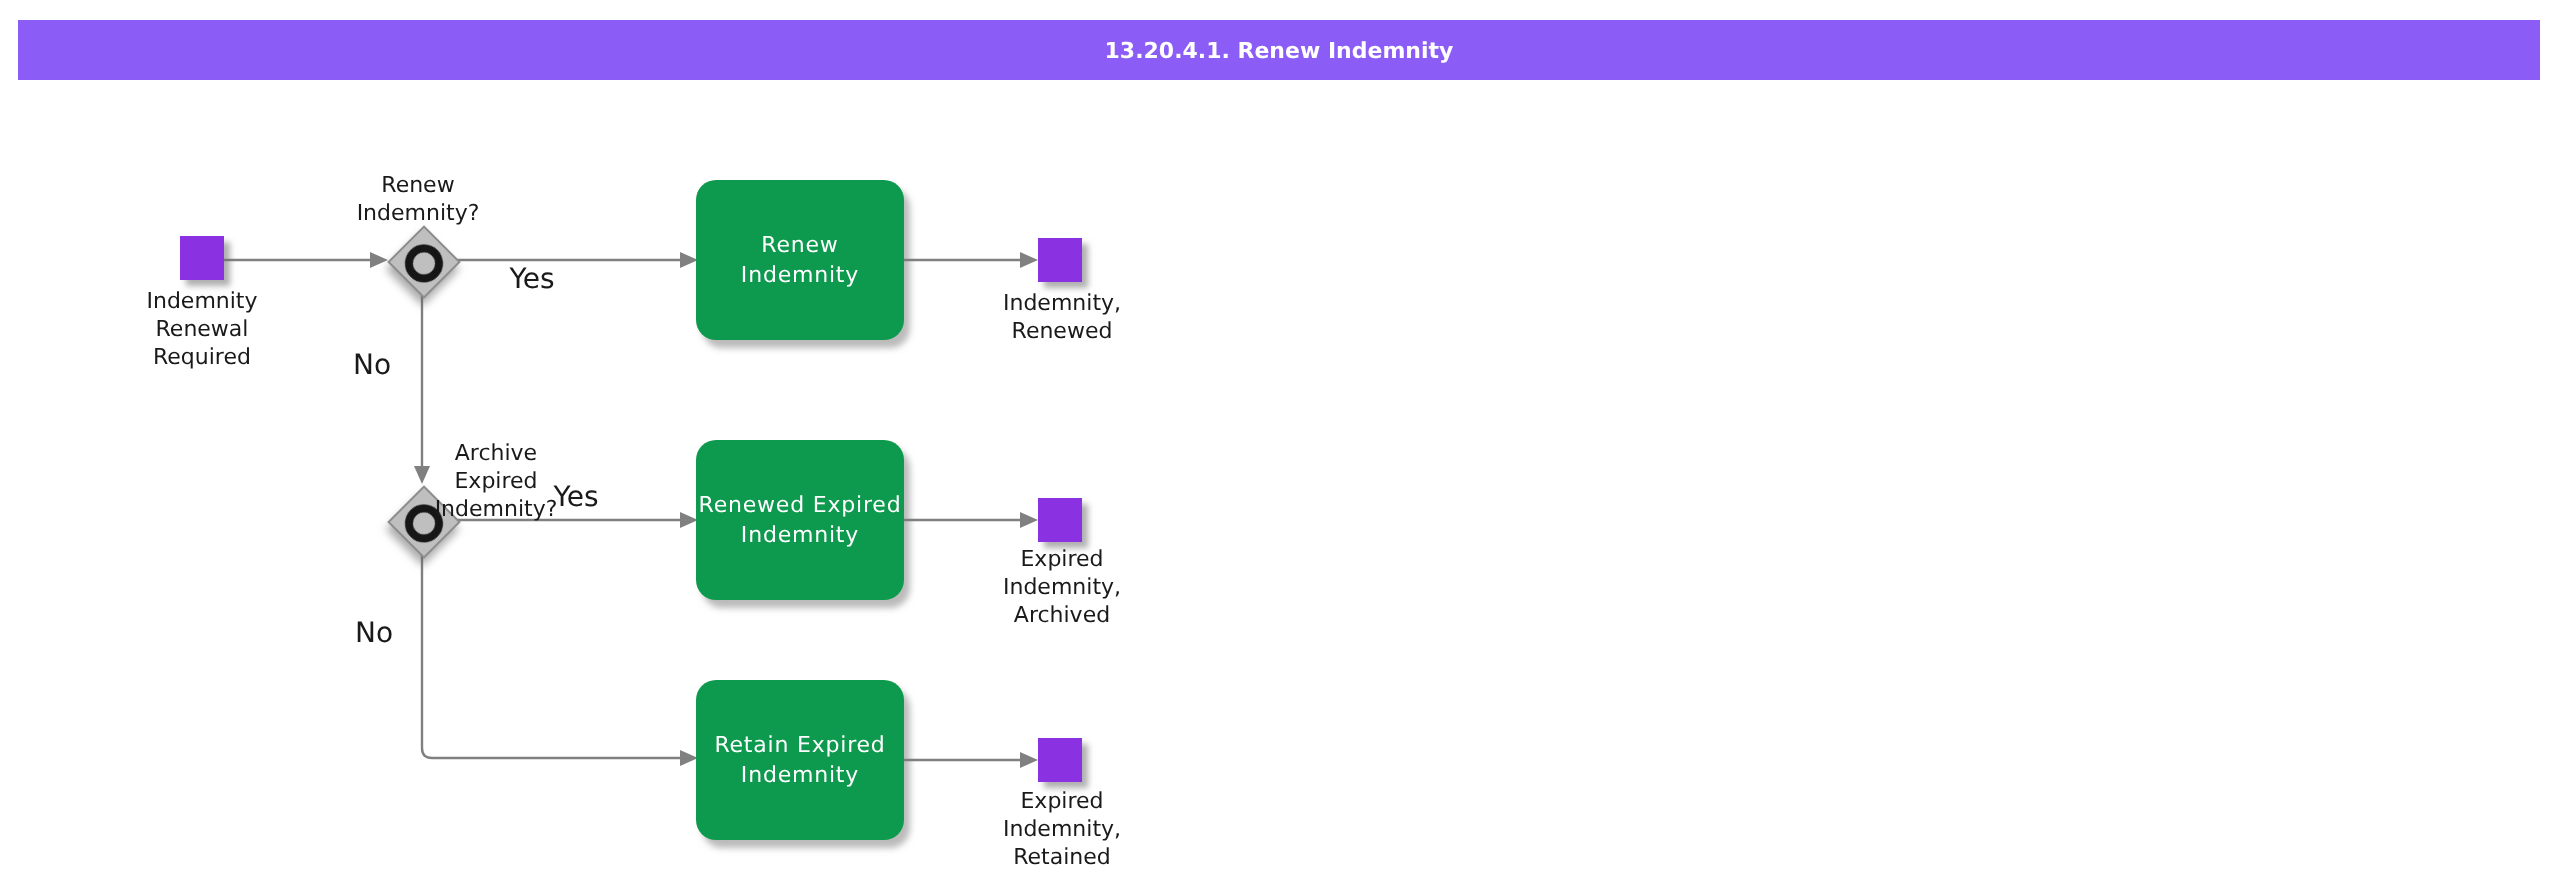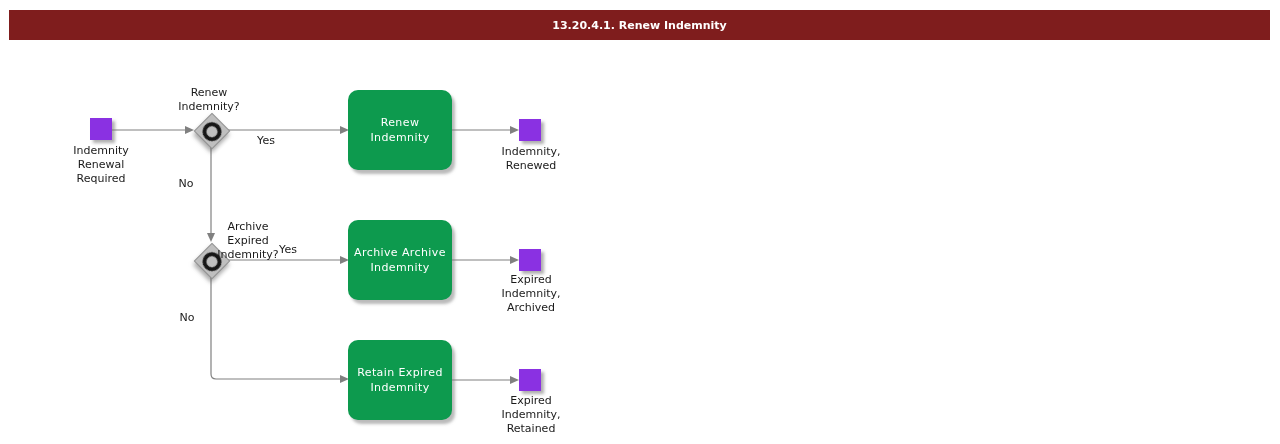--- a/index.html
+++ b/index.html
@@ -8,21 +8,21 @@
     width: 1280px;
     height: 444px;
     background: #ffffff;
     font-family: "DejaVu Sans", "Liberation Sans", sans-serif;
     overflow: hidden;
   }
   .title-bar {
     position: absolute;
     left: 9px; top: 10px;
     width: 1261px; height: 30px;
-    background: #7f1d1d;
+    background: #8b5cf6;
     color: #ffffff;
     font-size: 11px;
     font-weight: bold;
     display: flex; align-items: center; justify-content: center;
   }
   .connector-layer {
     position: absolute; left: 0; top: 0;
     pointer-events: none;
   }
   .event-square {
@@ -65,21 +65,21 @@
     transform: translateX(-50%);
     font-size: 11px;
     line-height: 14px;
     color: #1a1a1a;
     text-align: center;
     white-space: pre-line;
   }
   .edge-label {
     position: absolute;
     transform: translateX(-50%);
-    font-size: 11px;
+    font-size: 14px;
     line-height: 13px;
     color: #1a1a1a;
     white-space: nowrap;
   }
 </style>
 </head>
 <body>
 
 <div class="canvas">
 
@@ -137,21 +137,21 @@
     <div class="gateway-ring"></div>
   </div>
   <div class="node-label" style="left:248px; top:198px;margin-top:22px;">Archive
 Expired
 Indemnity?</div>
 
   <div class="edge-label" style="left:288px; top:243px;">Yes</div>
   <div class="edge-label" style="left:187px; top:311px;">No</div>
 
   <div class="task" style="left:348px; top:220px;">
-    <span>Archive Archive
+    <span>Renewed Expired
 Indemnity</span>
   </div>
 
   <div class="event-square" style="left:519px; top:249px;"></div>
   <div class="node-label" style="left:531px; top:273px;">Expired
 Indemnity,
 Archived</div>
 
   <div class="task" style="left:348px; top:340px;">
     <span>Retain Expired

